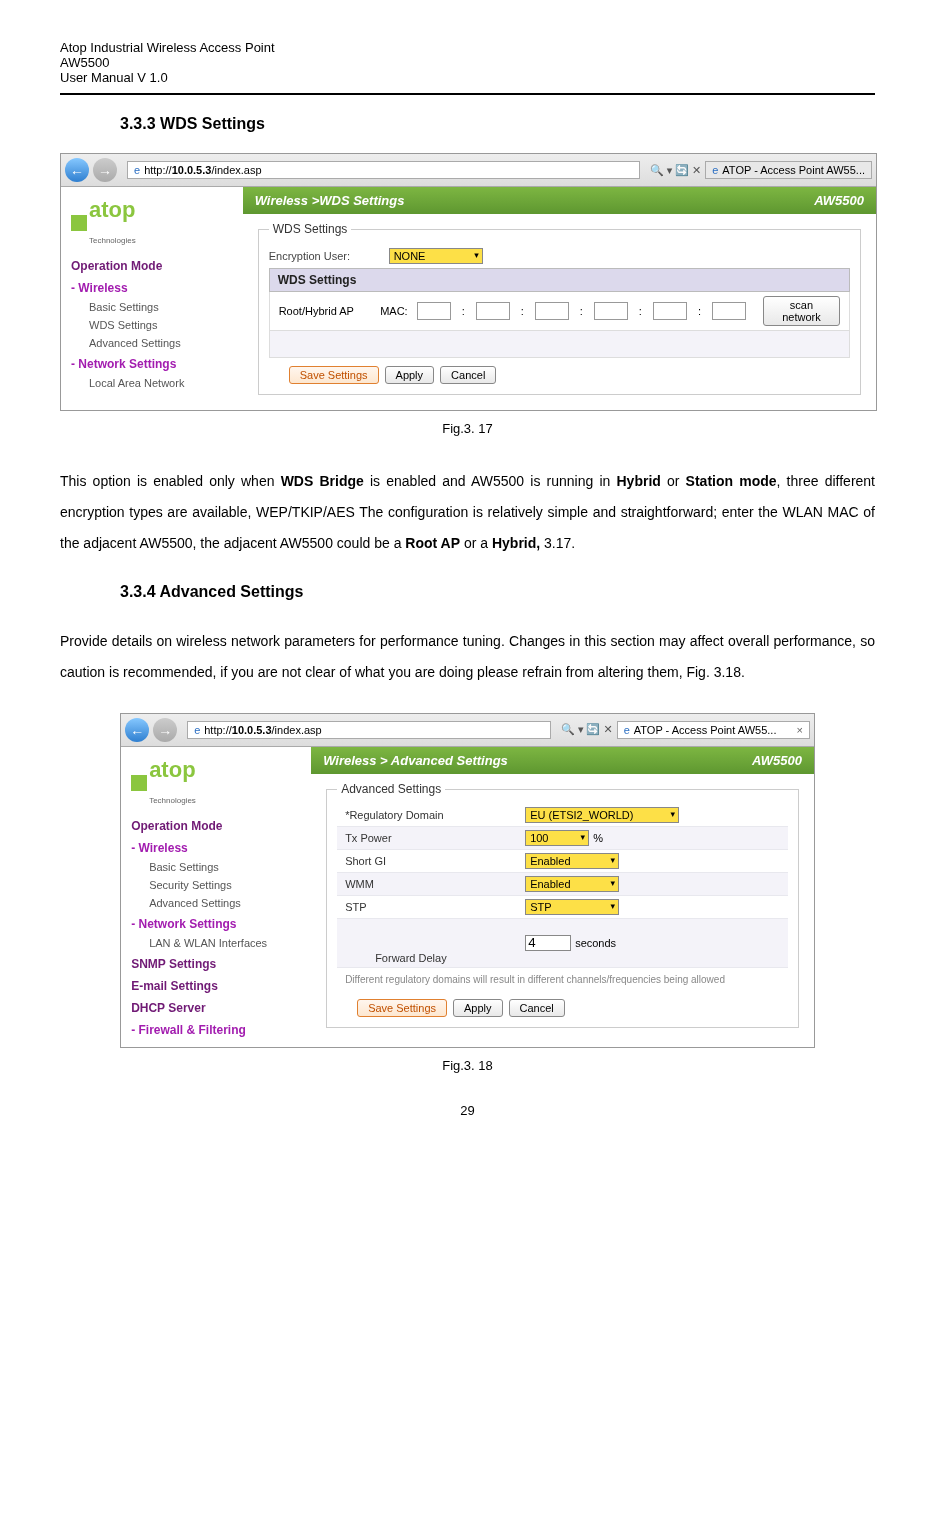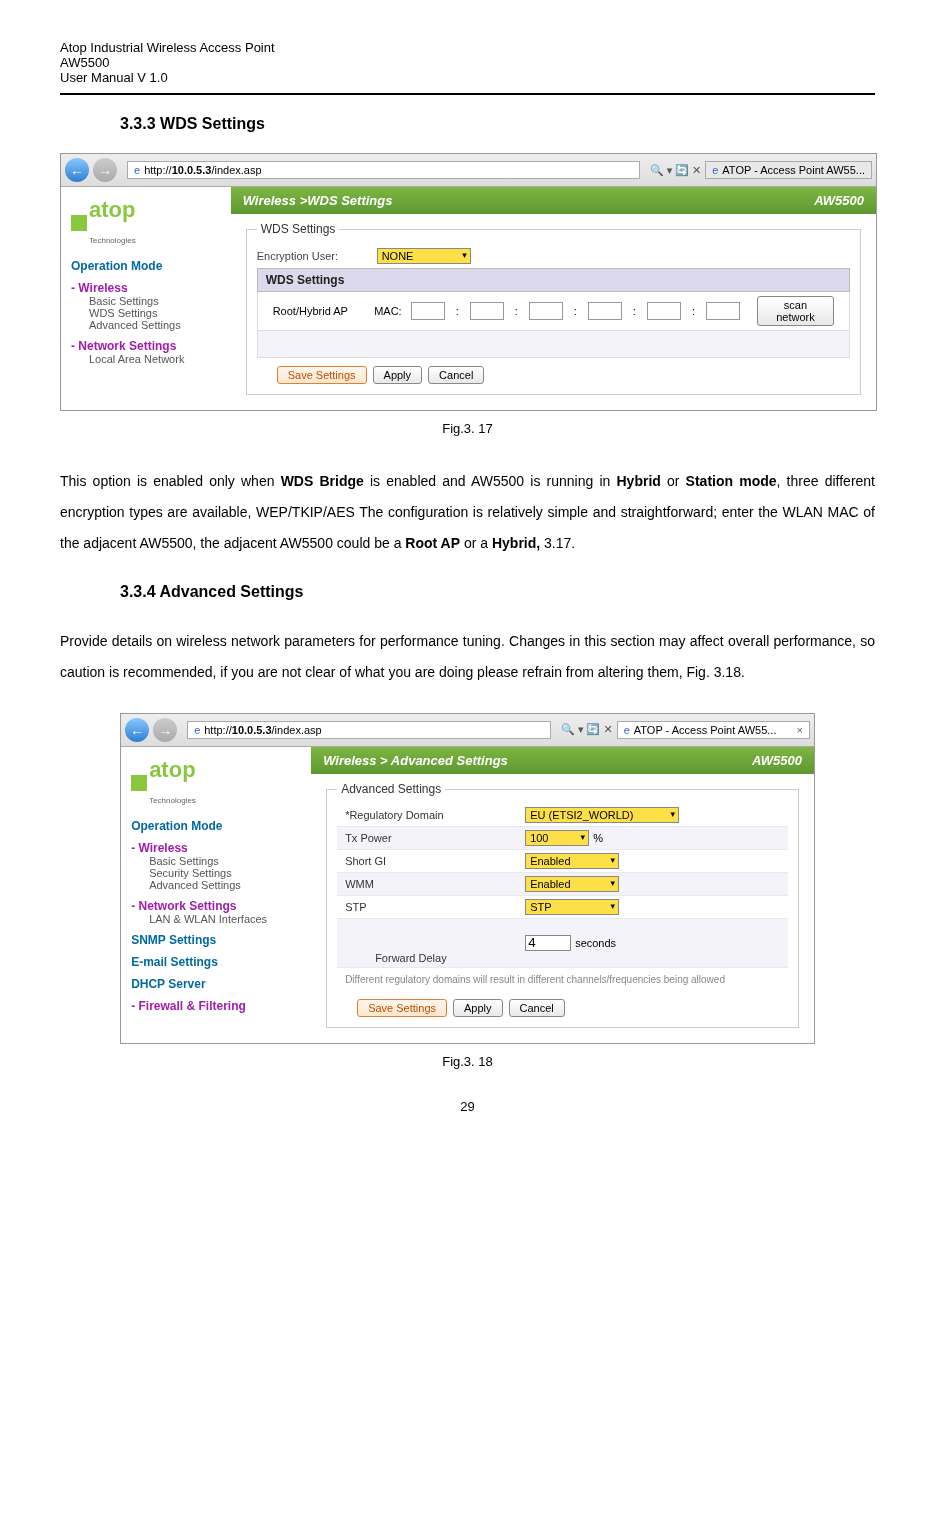--- a/index.html
+++ b/index.html
@@ -102,27 +102,28 @@
 }
 .logo-tech {
   font-size: 8px;
   color: #666;
   font-weight: normal;
 }
 .nav-title {
   font-weight: bold;
   font-size: 12px;
   margin-top: 8px;
-  color: #0369a1;
+  color: #701a75;
 }
 .nav-title.red {
   color: #a21caf;
 }
 .nav-sub {
   margin-left: 18px;
+  margin-top: 6px;
   color: #555;
   font-size: 11px;
 }
 .content-area {
   flex: 1;
   padding: 0;
 }
 .breadcrumb {
   background: linear-gradient(#7db642, #5e9730);
   color: #fff;
@@ -181,21 +182,21 @@
   background: #dcd9ec;
   font-weight: bold;
   padding: 4px 8px;
   font-size: 12px;
   border: 1px solid #bbb;
   color: #222;
 }
 .table-row {
   display: flex;
   align-items: center;
-  padding: 4px 15px;
+  padding: 4px 9px;
   border: 1px solid #ddd;
   border-top: none;
   background: #fff;
   gap: 8px;
 }
 .table-row.light {
   background: #f4f3f9;
   height: 18px;
 }
 .mac-input {

